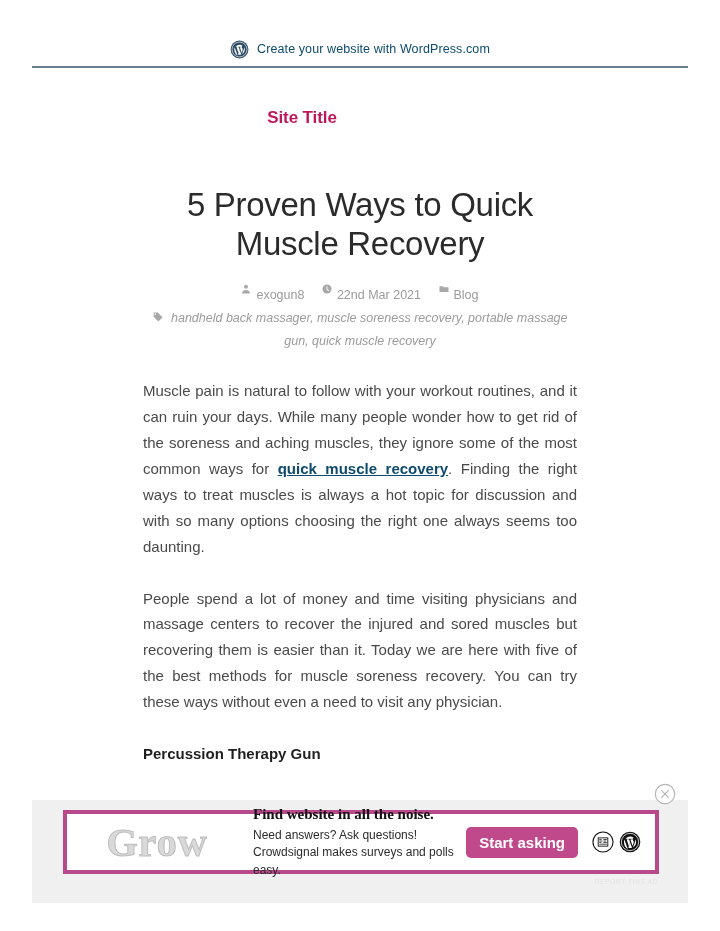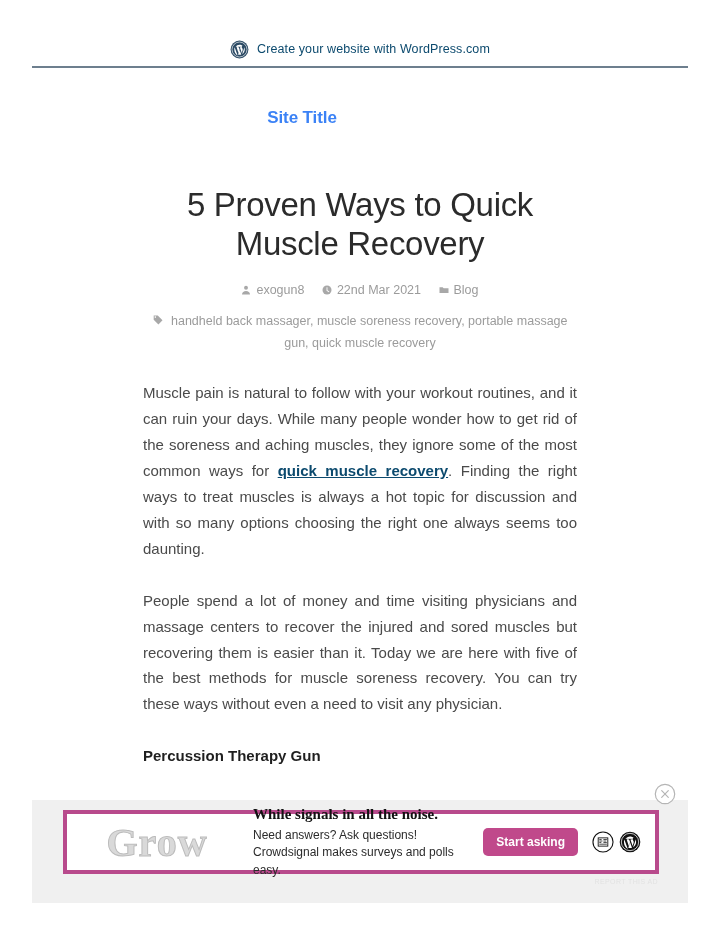--- a/index.html
+++ b/index.html
@@ -49,21 +49,21 @@
 
   
   .site-title {
     position: absolute;
     top: 108px;
     left: 0;
     width: 604px;
     text-align: center;
     font-size: 17px;
     font-weight: bold;
-    color: #3b82f6;
+    color: #be185d;
     letter-spacing: -0.1px;
   }
 
   
   .post {
     position: absolute;
     top: 186px;
     left: 0;
     width: 720px;
   }
@@ -86,39 +86,40 @@
     text-align: center;
     font-size: 12.5px;
     color: #9b9b9b;
     line-height: 1.78;
   }
   .meta-row {
     display: block;
   }
   .meta-item {
     display: inline-flex;
-    align-items: center;
+    align-items: flex-start;
     white-space: nowrap;
   }
   .meta-item + .meta-item {
     margin-left: 14px;
   }
   .meta-icon {
     width: 10px;
     height: 10px;
     margin-right: 5px;
     flex: 0 0 10px;
     display: inline-block;
     fill: #a8a8a8;
     position: relative;
     top: 0px;
   }
   .meta-tags {
     display: block;
-    margin-top: 7px;
+    margin-top: 1px;
+    font-style: italic;
   }
   .tags-line { display: inline; }
   .tag-link { color: #9b9b9b; }
 
   
   .post-content {
     width: 434px;
     margin: 0 auto;
     padding-top: 26px;
     font-size: 15px;
@@ -207,21 +208,21 @@
     color: #2b2b2b;
   }
   .ad-cta {
     flex: 0 0 auto;
     margin-right: 14px;
   }
   .ad-cta-button {
     display: inline-block;
     background: #c0498b;
     color: #ffffff;
-    font-size: 12px;
+    font-size: 15px;
     font-weight: bold;
     padding: 7px 13px;
     border-radius: 5px;
     border: none;
     font-family: "Liberation Sans", sans-serif;
     cursor: pointer;
     white-space: nowrap;
   }
   .ad-brands {
     flex: 0 0 auto;
@@ -308,21 +309,21 @@
     <circle cx="12" cy="12" r="10.6" fill="#ffffff" stroke="#b5b5b5" stroke-width="1.3"></circle>
     <path d="M8.4 8.4l7.2 7.2M15.6 8.4l-7.2 7.2" stroke="#b5b5b5" stroke-width="1.3" stroke-linecap="round"></path>
   </svg>
 
   <div class="ad-banner">
     <div class="ad-grow">
       <span class="ad-grow-word">Grow</span>
     </div>
 
     <div class="ad-copy">
-      <div class="ad-headline">While signals in all the noise.</div>
+      <div class="ad-headline">Find website in all the noise.</div>
       <div class="ad-sub">Need answers? Ask questions!</div>
       <div class="ad-sub">Crowdsignal makes surveys and polls easy.</div>
     </div>
 
     <div class="ad-cta">
       <button class="ad-cta-button">Start asking</button>
     </div>
 
     <div class="ad-brands">
       <svg class="brand-icon" width="22" height="22" viewBox="0 0 32 32">

